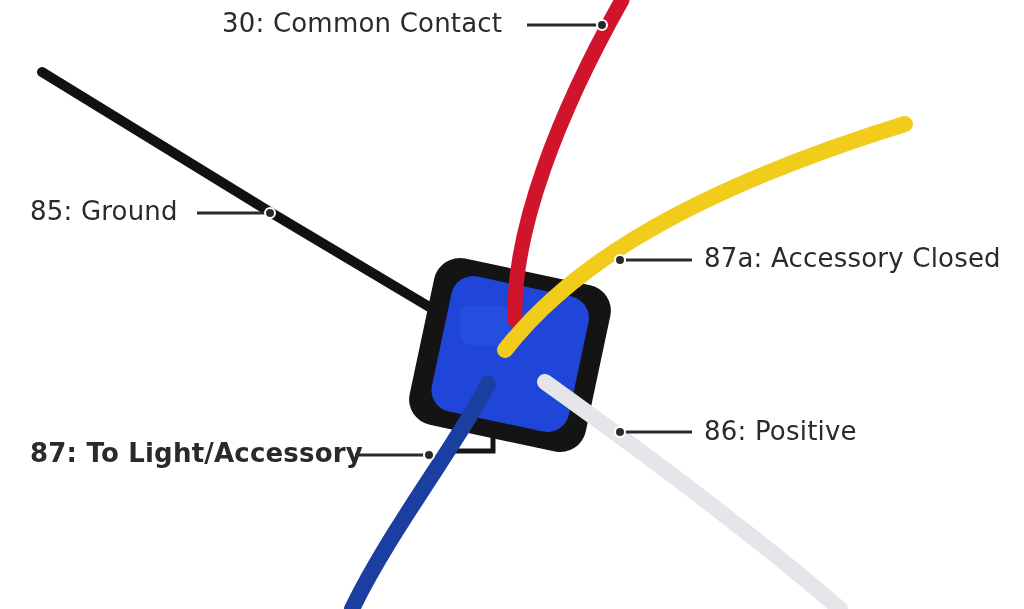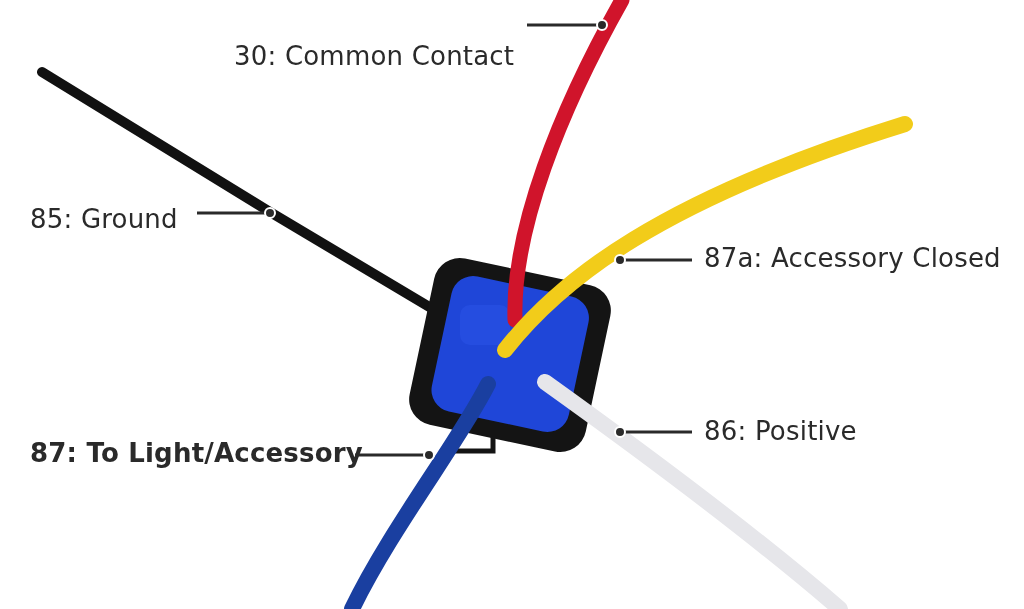--- a/index.html
+++ b/index.html
@@ -36,17 +36,17 @@
       <circle cx="270" cy="213" r="5" stroke="#fff" stroke-width="2"></circle>
     <line x1="620" y1="260" x2="692" y2="260"></line>
       <circle cx="620" cy="260" r="5" stroke="#fff" stroke-width="2"></circle>
     <line x1="620" y1="432" x2="692" y2="432"></line>
       <circle cx="620" cy="432" r="5" stroke="#fff" stroke-width="2"></circle>
     <line x1="355" y1="455" x2="429" y2="455"></line>
       <circle cx="429" cy="455" r="5" stroke="#fff" stroke-width="2"></circle>
   </g>
 </svg>
 
-<div class="label" style="left:234px; top:8px;margin-top:33px;">30: Common Contact</div>
-<div class="label" style="left:30px; top:204px;">85: Ground</div>
+<div class="label" style="left:222px; top:8px;">30: Common Contact</div>
+<div class="label" style="left:30px; top:196px;">85: Ground</div>
 <div class="label" style="left:704px; top:243px;">87a: Accessory Closed</div>
 <div class="label" style="left:704px; top:416px;">86: Positive</div>
 <div class="label" style="left:30px; top:438px;font-weight:bold;">87: To Light/Accessory</div>
 
 </body></html>

